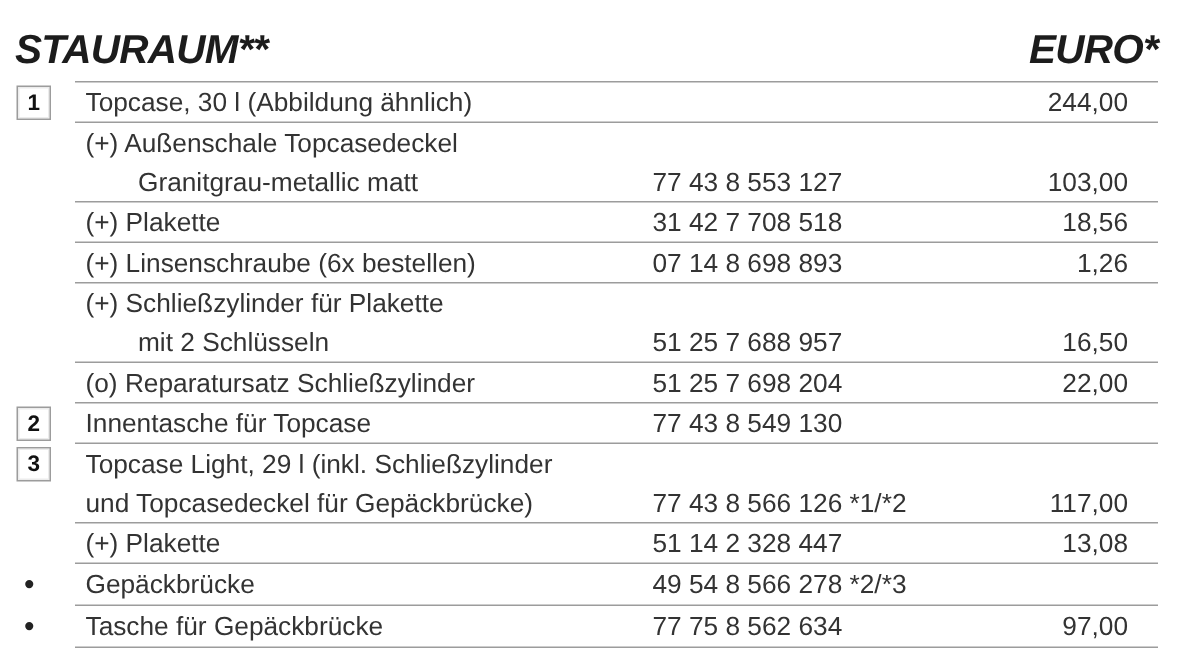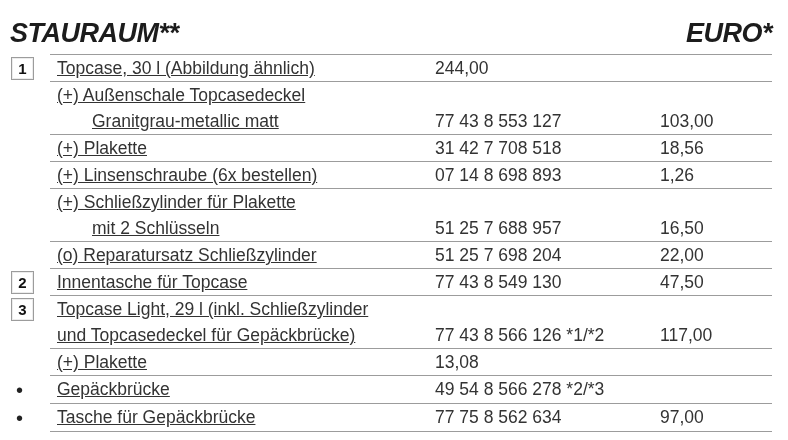--- a/index.html
+++ b/index.html
@@ -32,25 +32,25 @@
   .badge{
     display:block;width:21px;height:21px;margin-left:11px;box-sizing:content-box;
     border:1px solid #9c9c9c;box-shadow:inset 0 0 0 1px #ececec;
     text-align:center;font-weight:bold;font-size:15px;line-height:21px;
     color:#111;background:#fff;
   }
   .lines{flex:1;min-width:0;}
   .line{display:flex;line-height:26px;font-size:17.5px;}
   .desc{
     flex:0 0 385px;box-sizing:border-box;padding-left:7px;
-    color:#333;white-space:nowrap;overflow:hidden;text-decoration:underline;
+    color:#333;white-space:nowrap;overflow:hidden;
   }
   .desc.indent{padding-left:42px;}
   .part{flex:0 0 225px;color:#333;white-space:nowrap;}
-  .price{flex:1;text-align:left;padding-right:22px;color:#333;white-space:nowrap;}
+  .price{flex:1;text-align:right;padding-right:36px;color:#333;white-space:nowrap;}
 </style>
 </head>
 <body>
 
 <div class="page">
   <div class="header">
     <div class="page-title">STAURAUM**</div>
     <div class="currency-label">EURO*</div>
   </div>
   <div class="sep"></div>
@@ -133,21 +133,20 @@
       </div>
       <div class="sep"></div>
       <div class="row">
         <div class="marker">
           <div class="badge">2</div>
         </div>
         <div class="lines">
           <div class="line">
             <div class="desc">Innentasche für Topcase</div>
             <div class="part">77 43 8 549 130</div>
-            <div class="price">47,50</div>
           </div>
         </div>
       </div>
       <div class="sep"></div>
       <div class="row">
         <div class="marker">
           <div class="badge">3</div>
         </div>
         <div class="lines">
           <div class="line">
@@ -161,20 +160,21 @@
             <div class="price">117,00</div>
           </div>
         </div>
       </div>
       <div class="sep"></div>
       <div class="row">
         <div class="marker"></div>
         <div class="lines">
           <div class="line">
             <div class="desc">(+) Plakette</div>
+            <div class="part">51 14 2 328 447</div>
             <div class="price">13,08</div>
           </div>
         </div>
       </div>
       <div class="sep"></div>
       <div class="row">
         <div class="marker bullet">•</div>
         <div class="lines">
           <div class="line">
             <div class="desc">Gepäckbrücke</div>

